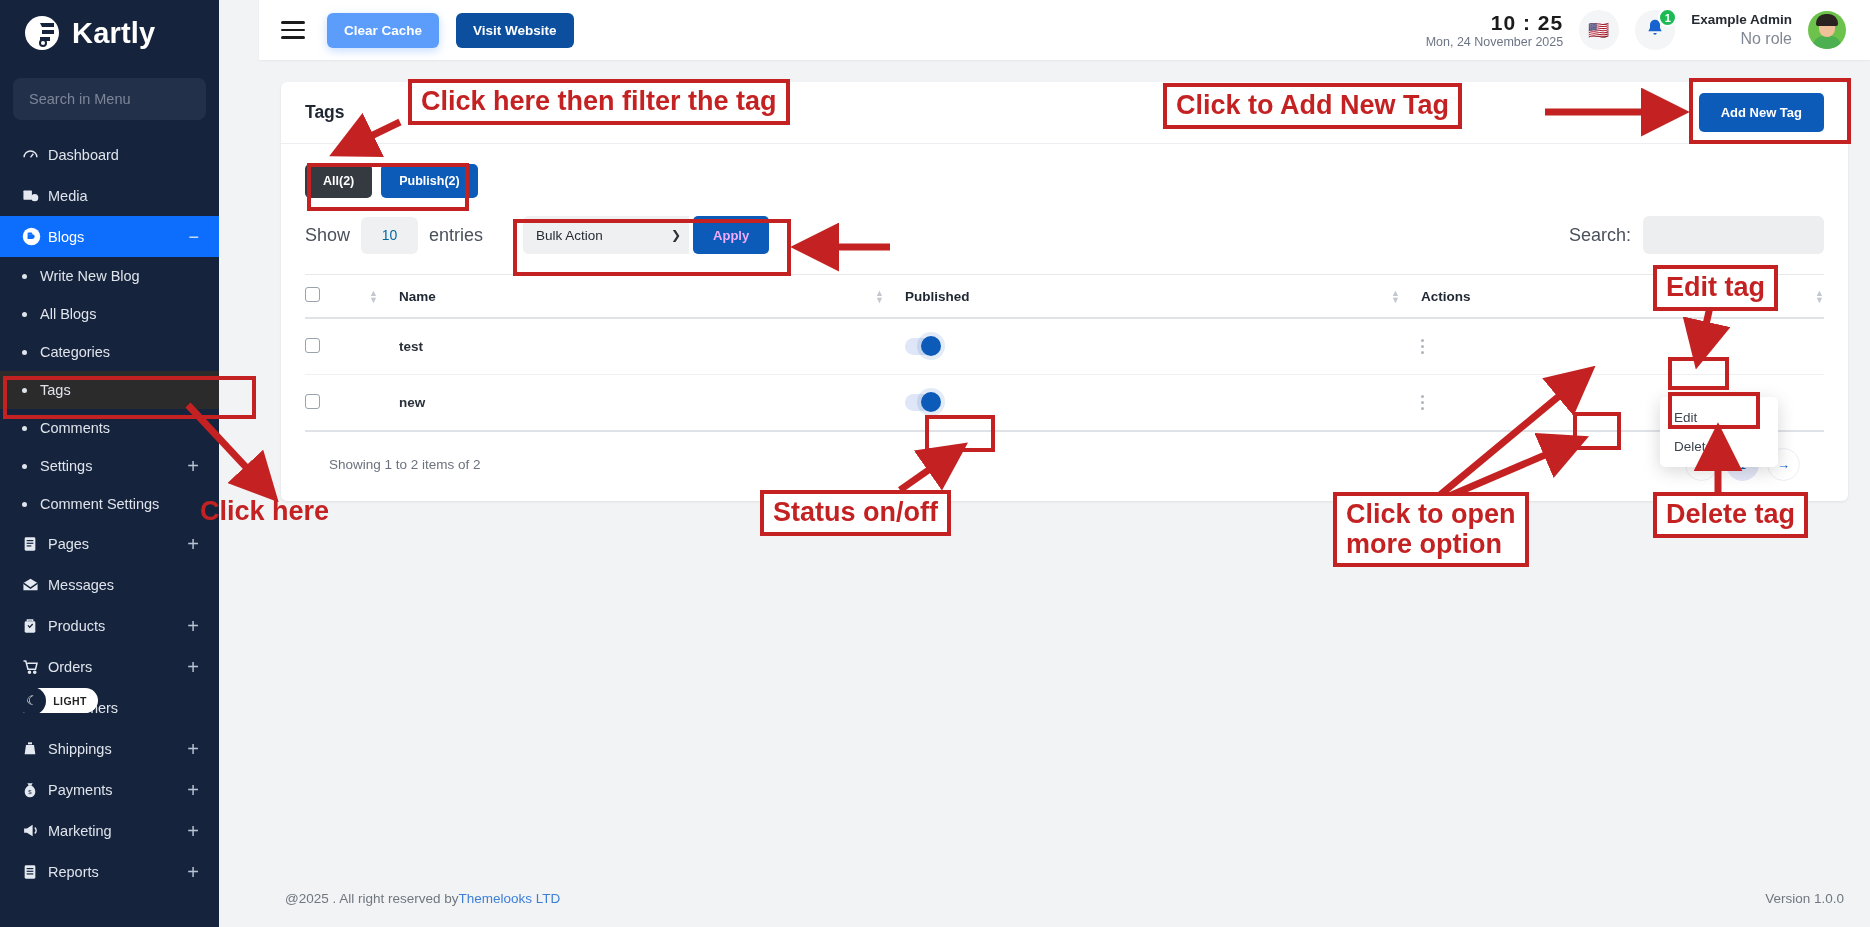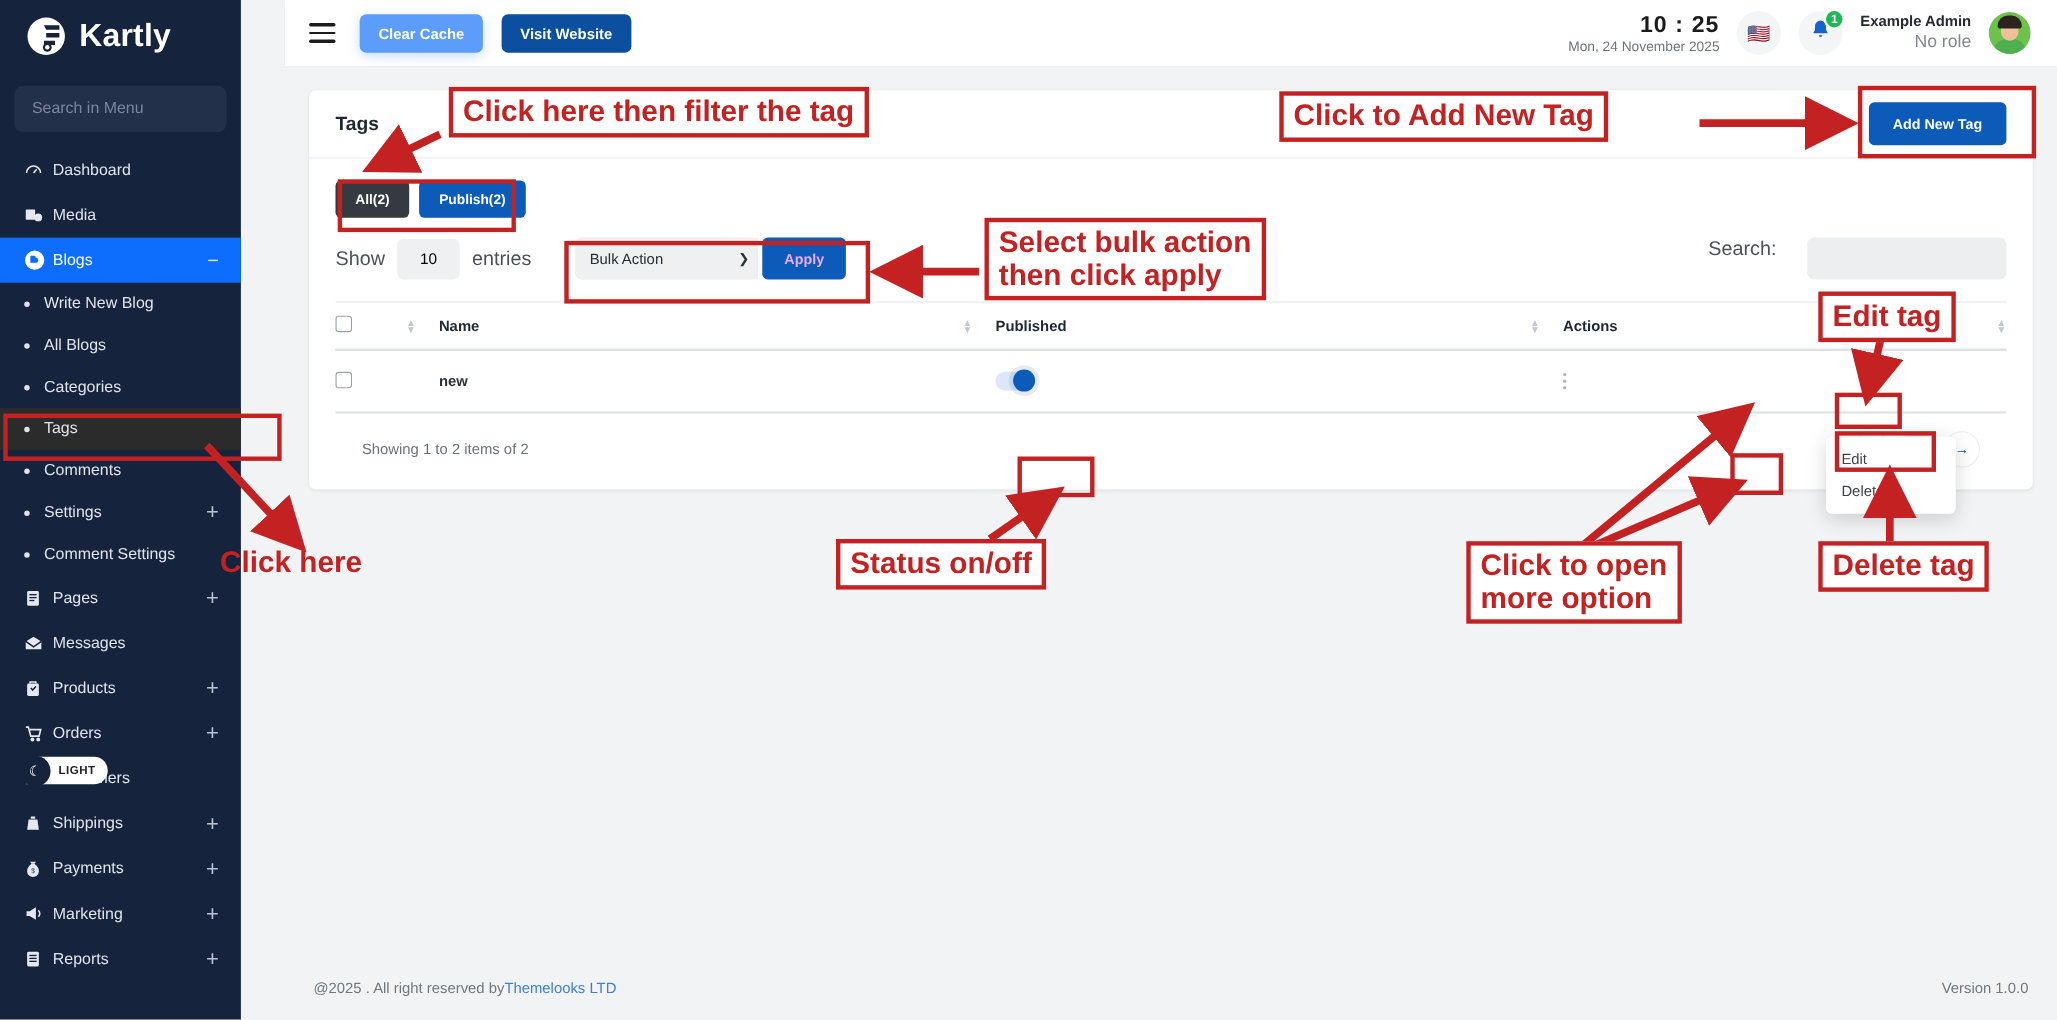--- a/index.html
+++ b/index.html
@@ -137,37 +137,37 @@
   .filters { display: flex; gap: 9px; padding: 20px 24px 4px 24px; }
   .chip { border: 0; border-radius: 5px; font-size: 12.5px; font-weight: 700; color: #fff; padding: 10px 18px; cursor: pointer; font-family: inherit; }
   .chip.dark { background: #343a40; }
   .chip.blue { background: #0d5bb8; }
 
   .controls { display: flex; align-items: center; padding: 14px 24px 12px 24px; }
   .lbl { font-size: 18px; color: #4a515c; }
   .len-box {
     width: 57px; height: 37px; background: #eef0f2; border-radius: 6px;
     display: flex; align-items: center; justify-content: center;
-    font-size: 14px; color: #000000; margin: 0 11px;
+    font-size: 14px; color: #0369a1; margin: 0 11px;
   }
   .bulk-wrap { display: flex; margin-left: 40px; }
   .bulk-select {
     width: 140px; height: 38px; background: #eef0f2; border: 0; border-radius: 6px 0 0 6px;
     padding: 0 13px; font-size: 13.5px; color: #272c34; font-family: inherit;
     appearance: none; cursor: pointer;
   }
   .bulk-caret {
     width: 26px; height: 38px; background: #eef0f2; border-radius: 0; display: flex;
     align-items: center; justify-content: center; color: #2b3039; font-size: 12px; pointer-events: none;
   }
   .btn-apply {
     background: #0d5bb8; color: #f0abfc; font-size: 13px; font-weight: 700;
     padding: 0 20px; height: 38px; border-radius: 5px; margin-left: 4px;
   }
-  .search-wrap { margin-left: auto; display: flex; align-items: flex-start; gap: 28px; }
+  .search-wrap { margin-left: auto; display: flex; align-items: center; gap: 12px; }
   .search-input {
     width: 181px; height: 38px; background: #eceef0; border: 0; border-radius: 6px;
     padding: 0 12px; font-size: 13.5px; font-family: inherit; outline: none;
   }
 
   table { width: calc(100% - 48px); margin: 8px 24px 0 24px; border-collapse: collapse; }
   thead th {
     text-align: left; font-size: 13.5px; font-weight: 700; color: #1f2733;
     padding: 12px 0; border-top: 1px solid #e6e8ec; border-bottom: 2px solid #dfe2e7;
     position: relative;
@@ -535,20 +535,36 @@
             </th>
             <th class="col-actsort" style="text-align:right">
               <span class="sort-ico">▲<br>▼</span>
             </th>
           </tr>
         </thead>
         <tbody>
           <tr>
             <td><span class="cb"></span></td>
             <td></td>
+            <td class="cell-name">test</td>
+            <td></td>
+            <td>
+              <div class="toggle">
+                  <span class="knob"></span>
+                </div>
+            </td>
+            <td></td>
+            <td style="text-align:right;padding-right:40px">
+              <span class="kebab"><i></i><i></i><i></i></span>
+            </td>
+            <td></td>
+          </tr>
+          <tr>
+            <td><span class="cb"></span></td>
+            <td></td>
             <td class="cell-name">new</td>
             <td></td>
             <td>
               <div class="toggle">
                   <span class="knob"></span>
                 </div>
             </td>
             <td></td>
             <td style="text-align:right;padding-right:40px">
               <span class="kebab"><i></i><i></i><i></i></span>
@@ -613,24 +629,20 @@
   <div class="hl" style="left:1573px;top:412px;width:48px;height:38px;"></div>
   <div class="hl" style="left:1668px;top:357px;width:61px;height:33px;"></div>
   <div class="hl" style="left:1668px;top:392px;width:92px;height:37px;"></div>
 
   <div class="ann" style="left:408px;top:79px;">
     <div class="ann-box">Click here then filter the tag</div>
   </div>
   <div class="ann" style="left:1163px;top:83px;">
     <div class="ann-box">Click to Add New Tag</div>
   </div>
-  <div class="ann" style="left:895px;top:198px;">
-    <div class="ann-box">Select bulk action
-then click apply</div>
-  </div>
   <div class="ann" style="left:1653px;top:265px;">
     <div class="ann-box">Edit tag</div>
   </div>
   <div class="ann" style="left:200px;top:497px;">
     <div class="ann-box" style="border:none;background:transparent;padding:0;">Click here</div>
   </div>
   <div class="ann" style="left:760px;top:490px;">
     <div class="ann-box">Status on/off</div>
   </div>
   <div class="ann" style="left:1333px;top:492px;">

